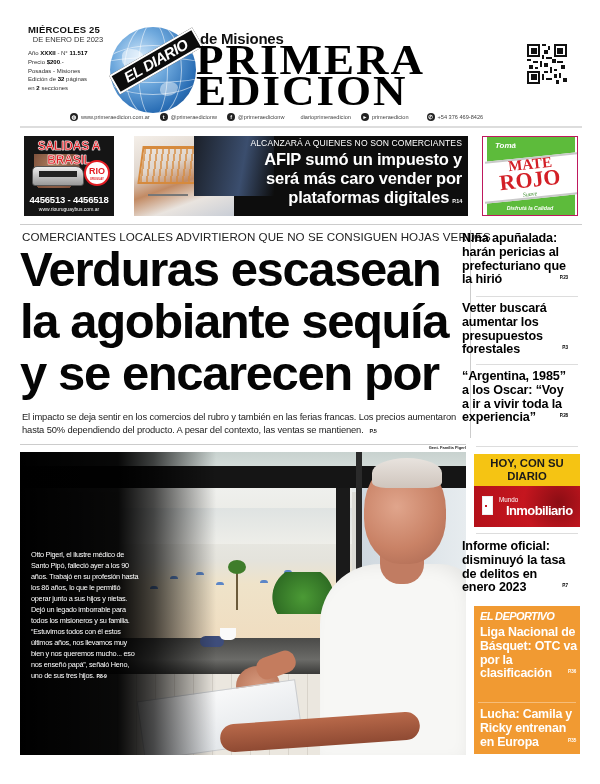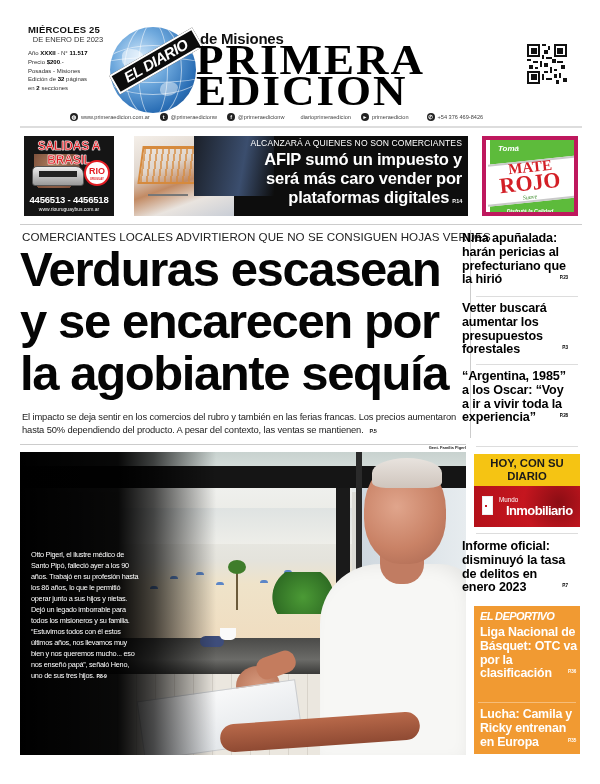--- a/index.html
+++ b/index.html
@@ -57,21 +57,21 @@
   .afip .photo { position: absolute; left: 0; top: 0; width: 100px; height: 80px;
                  background: linear-gradient(160deg, #f4efe9 0%, #dfd5cc 35%, #c28a63 55%, #e9e4df 75%, #c8cdd6 100%); }
   .afip .cart { position: absolute; left: 6px; top: 10px; width: 58px; height: 38px; border: 2px solid #d68a3d; border-top-width: 3px;
                 background: repeating-linear-gradient(90deg, rgba(214,138,61,0.7) 0 2px, transparent 2px 6px); transform: skewX(-8deg); }
   .afip .wheels { position: absolute; left: 14px; top: 58px; width: 40px; height: 4px; border-top: 2px solid #777; }
   .afip .sleeve { position: absolute; left: 60px; top: 0; width: 80px; height: 60px; background: linear-gradient(100deg, #1b2029, #3b4e6e 60%, #0d0d0d); }
   .afip .kicker { position: absolute; left: 116px; right: 6px; top: 2px; color: #fff; font-size: 8.6px; text-align: right; letter-spacing: 0.1px; }
   .afip .title { position: absolute; left: 96px; right: 6px; top: 14px; color: #fff; font-weight: 700; font-size: 16.5px; line-height: 19px; text-align: right; letter-spacing: -0.2px; }
   .afip .page { font-size: 5.5px; font-weight: 700; margin-left: 3px; }
 
-  .ad-mate { position: absolute; left: 482px; top: 136px; width: 96px; height: 80px; background: #fff; border: 4px solid #be185d; overflow: hidden; }
+  .ad-mate { position: absolute; left: 482px; top: 136px; width: 96px; height: 80px; background: #fff; border: 1px solid #be185d; overflow: hidden; }
   .ad-mate .green { position: absolute; left: 4px; top: 0; width: 88px; height: 80px; background: #5dbb3b; }
   .ad-mate .white-band { position: absolute; left: 2px; top: 20px; width: 92px; height: 42px; background: #fff; transform: skewY(-6deg); border-top: 2px solid #c9c9c9; border-bottom: 2px solid #c9c9c9; }
   .ad-mate .toma { position: absolute; left: 12px; top: 4px; color: #fff; font-style: italic; font-weight: 700; font-size: 8px; }
   .ad-mate .mate { position: absolute; left: 0; right: 0; top: 20px; text-align: center; color: #d31f26; font-family: "Liberation Serif", serif; font-weight: 700; font-size: 15px; line-height: 14px; transform: rotate(-6deg); }
   .ad-mate .rojo { position: absolute; left: 0; right: 0; top: 33px; text-align: center; color: #d31f26; font-family: "Liberation Serif", serif; font-weight: 700; font-size: 22px; line-height: 20px; transform: rotate(-6deg); }
   .ad-mate .suave { position: absolute; left: 0; right: 0; top: 54px; text-align: center; color: #3a8a2a; font-family: "Liberation Serif", serif; font-style: italic; font-size: 6px; transform: rotate(-6deg); }
   .ad-mate .disfruta { position: absolute; left: 0; right: 0; top: 68px; text-align: center; color: #fff; font-style: italic; font-weight: 700; font-size: 5.3px; }
 
   .teaser-rule { position: absolute; left: 20px; top: 224px; width: 562px; height: 1px; background: #ccc; }
 
@@ -278,22 +278,22 @@
   <div class="rojo">ROJO</div>
   <div class="suave">Suave</div>
   <div class="disfruta">Disfrutá la Calidad</div>
 </div>
 
 <div class="teaser-rule"></div>
 
 <div class="kicker-main">COMERCIANTES LOCALES ADVIRTIERON QUE NO SE CONSIGUEN HOJAS VERDES</div>
 <h1 class="headline">
   <span>Verduras escasean</span>
+  <span>la agobiante sequía</span>
   <span>y se encarecen por</span>
-  <span>la agobiante sequía</span>
 </h1>
 <p class="deck">
   <span>El impacto se deja sentir en los comercios del rubro y también en las ferias francas. Los precios aumentaron hasta 50% dependiendo del producto. A pesar del contexto, las ventas se mantienen.</span><span class="page">P.5</span>
 </p>
 <div class="deck-rule"></div>
 
 <div class="photo-credit">Gent. Familia Pigerl</div>
 <div class="photo-story">
   <div class="scene">
     <div class="sky"></div>

